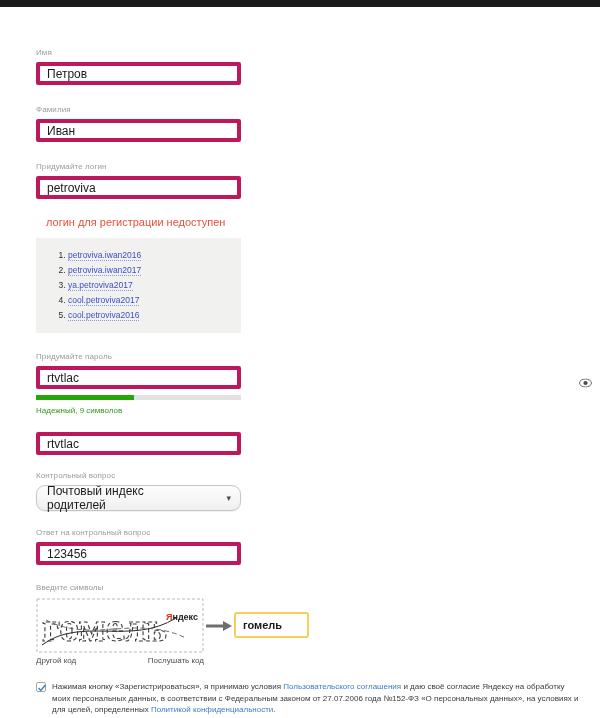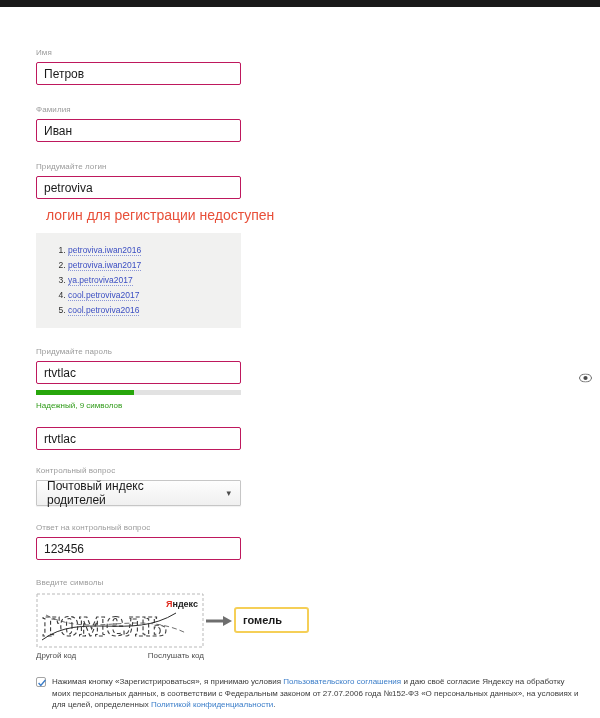--- a/index.html
+++ b/index.html
@@ -15,32 +15,32 @@
   .top-bar { height:7px; background:#1a1a1a; width:100%; }
   .page { padding:0 0 0 36px; position:relative; }
 
   .field-block { position:relative; }
   .f-label {
     font-size:8px; color:#9b9b9b; letter-spacing:.1px;
     margin-bottom:4px; line-height:10px;
   }
   .f-input {
     width:205px; height:23px;
-    border:1px solid #be185d; border-radius:2px;
+    border:4px solid #be185d; border-radius:2px;
     background:#fff; padding:0 7px;
     font-size:12px; color:#1a1a1a;
     font-family:"Liberation Sans", sans-serif;
     display:flex; align-items:center;
     outline:none;
   }
 
   
   .login-row { display:flex; align-items:flex-start;flex-direction:column; }
   .login-error {
-    font-size:14px; color:#e8503a; margin-left:10px; margin-top:8px;
+    font-size:11px; color:#e8503a; margin-left:10px; margin-top:17px;
     white-space:nowrap;
   }
 
   
   .suggest-box {
     margin-top:10px;
     width:205px;
     background:#f1f1f0;
     padding:10px 10px 10px 10px;
   }
@@ -66,21 +66,21 @@
   
   .input-eye { position:relative; }
   .eye {
     position:absolute; right:8px; top:50%; transform:translateY(-50%);
     width:13px; height:9px;
   }
 
   
   .f-select {
     width:205px; height:26px;
-    border:1px solid #c6c6c6; border-radius:1px;
+    border:1px solid #c6c6c6; border-radius:9px;
     background:linear-gradient(to bottom,#fdfdfd 0%, #f0f0f0 100%);
     display:flex; align-items:center; justify-content:space-between;
     padding:0 9px 0 10px;
     font-size:12px; color:#1a1a1a;
     box-shadow:0 1px 1px rgba(0,0,0,.06);
     gap:24px;
   }
   .chev { font-size:9px; color:#4c4c4c; }
 
   
@@ -115,21 +115,21 @@
     background:#fff; margin-right:6px; margin-top:1px;
     flex:0 0 auto; position:relative;
   }
   .cbox svg { position:absolute; left:0px; top:0px; }
   .consent-text {
     font-size:8px; line-height:11.5px; color:#3a3a3a;
   }
   .consent-text a { color:#3a7dc9; text-decoration:none; }
 
   .yandex-logo {
-    position:absolute; right:6px; top:6px;
+    position:absolute; right:6px; top:14px;
     font-size:9px; font-weight:bold; color:#222;
   }
   .yandex-logo .ya { color:#e02a1c; }
 </style>
 </head>
 <body>
 
 <div class="top-bar"></div>
 
 <div class="page">

